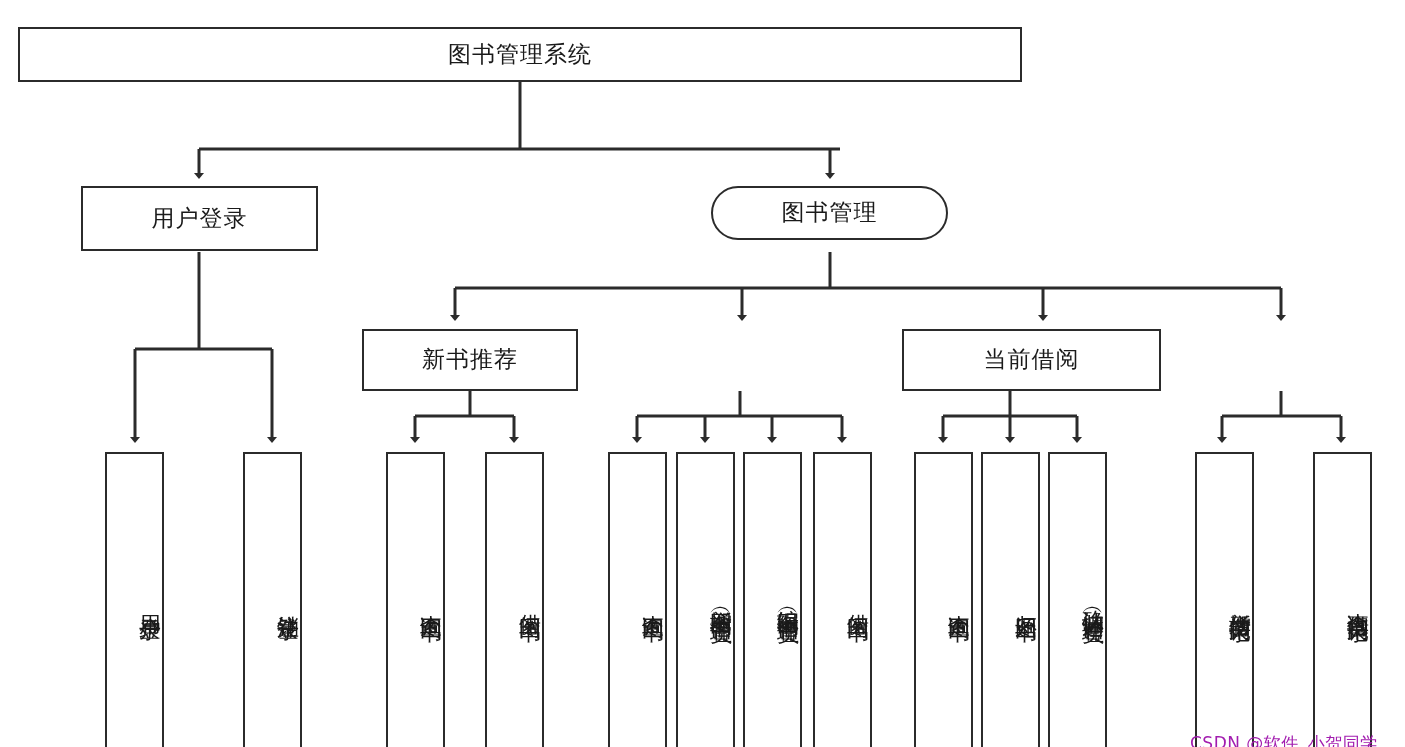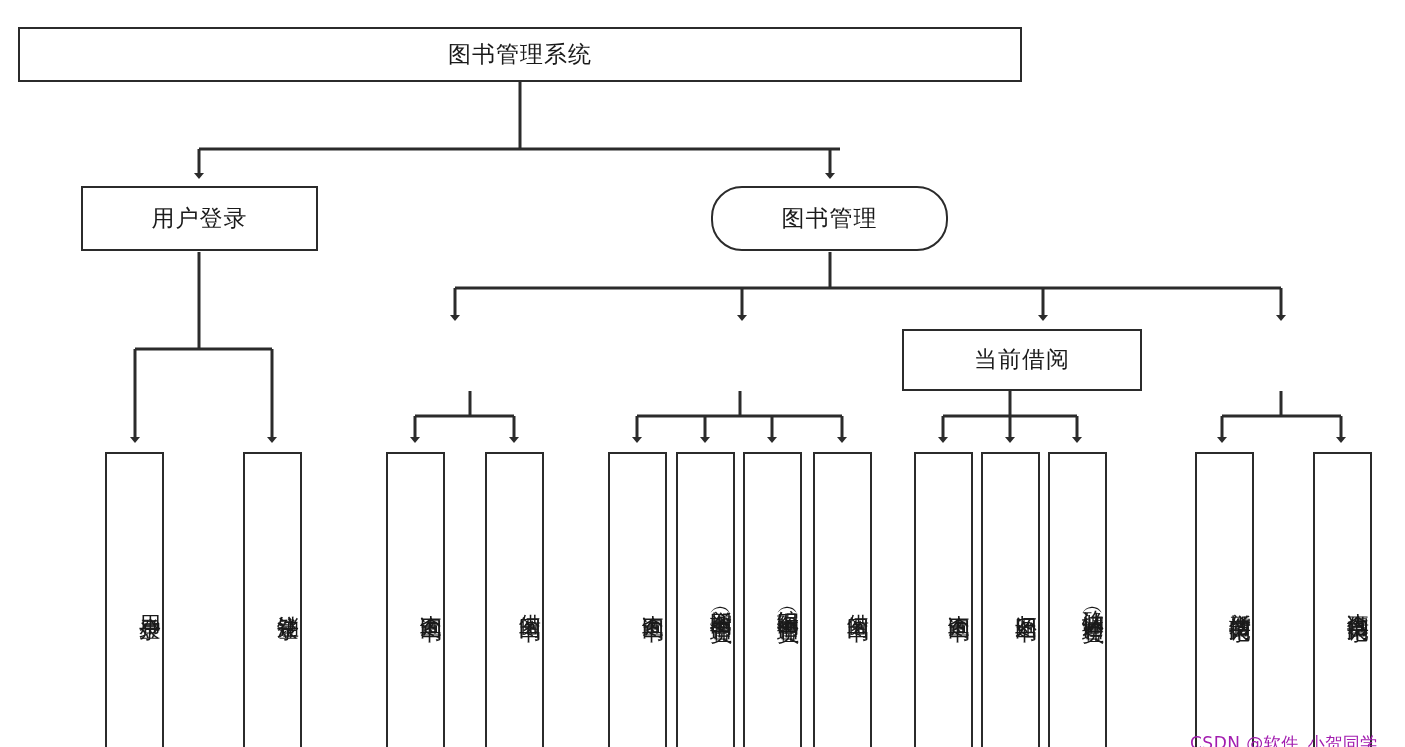--- a/index.html
+++ b/index.html
@@ -125,27 +125,30 @@
   </svg>
 
   <div class="node node-h" style="left:18px; top:11px; width:1004px; height:55px;">
     <span>图书管理系统</span>
   </div>
 
   <div class="node node-h" style="left:81px; top:170px; width:237px; height:65px;">
     <span>用户登录</span>
   </div>
 
-  <div class="node node-h" style="left:711px; top:170px; width:237px; height:65px;border-radius:31px;">
+  <div class="node node-h" style="left:711px; top:170px; width:237px; height:54px;border-radius:31px;">
     <span>图书管理</span>
   </div>
 
+  <div class="node node-h" style="left:362px; top:313px; width:216px; height:62px;">
+    <span>新书推荐</span>
+  </div>
 
 
-  <div class="node node-h" style="left:902px; top:313px; width:240px; height:62px;">
+  <div class="node node-h" style="left:902px; top:313px; width:259px; height:62px;">
     <span>当前借阅</span>
   </div>
 
 
   <div class="node node-v" style="left:105px; top:436px; width:59px; height:298px;">
     <span class="vlabel">用户登录</span>
   </div>
   <div class="node node-v" style="left:243px; top:436px; width:59px; height:298px;">
     <span class="vlabel">注销登录</span>
   </div>

